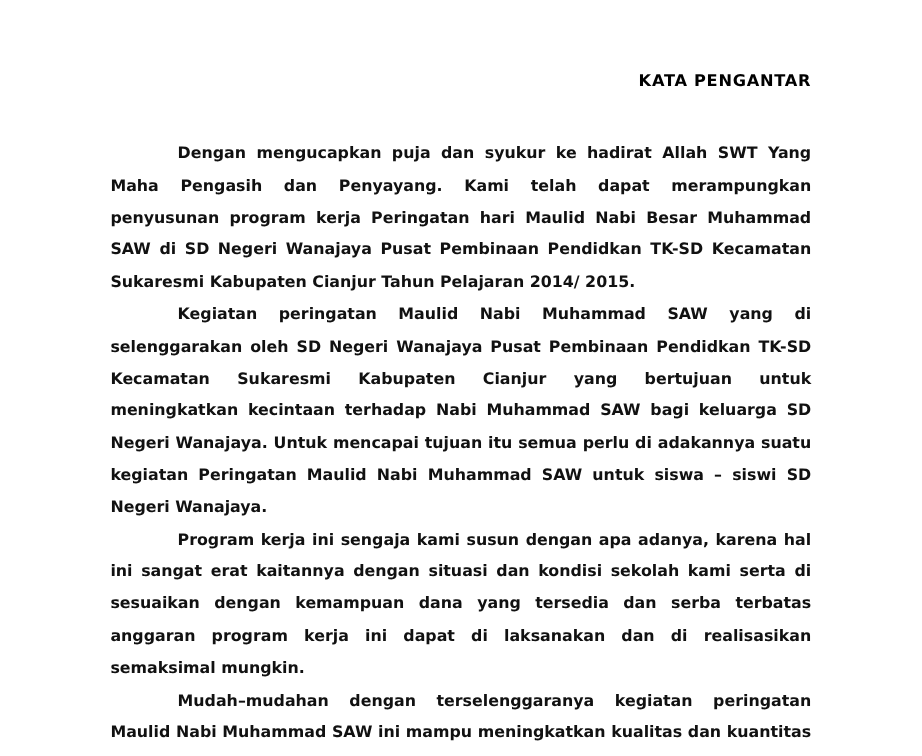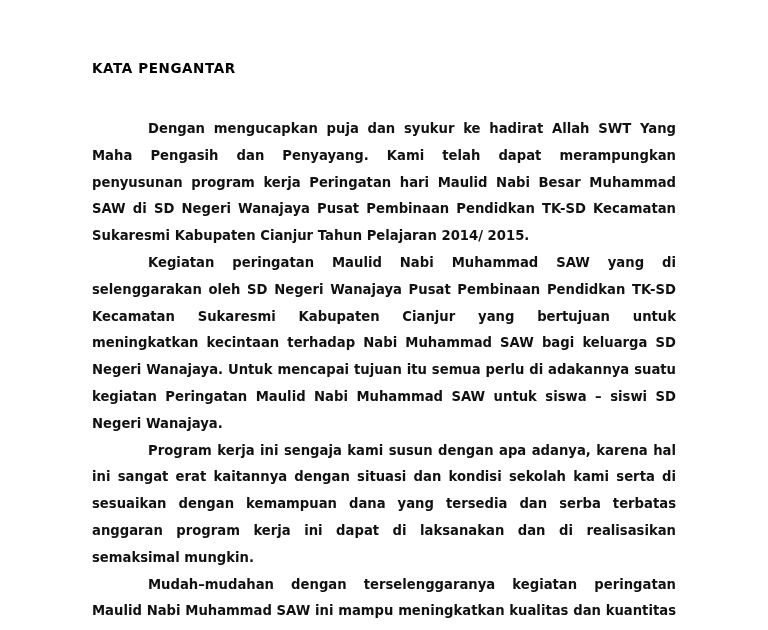--- a/index.html
+++ b/index.html
@@ -15,21 +15,21 @@
     overflow: hidden;
   }
   .page {
     position: relative;
     width: 768px;
     height: 630px;
     box-sizing: border-box;
     padding: 60px 92px 0 92px;
   }
   .doc-title {
-    text-align: left;
+    text-align: right;
     font-size: 13.5px;
     font-weight: bold;
     letter-spacing: 0.6px;
     margin: 0 0 40px 0;
     font-family: "DejaVu Sans", sans-serif;
   }
   .body-text {
     font-size: 13.2px;
     line-height: 2.03;
     text-align: justify;

